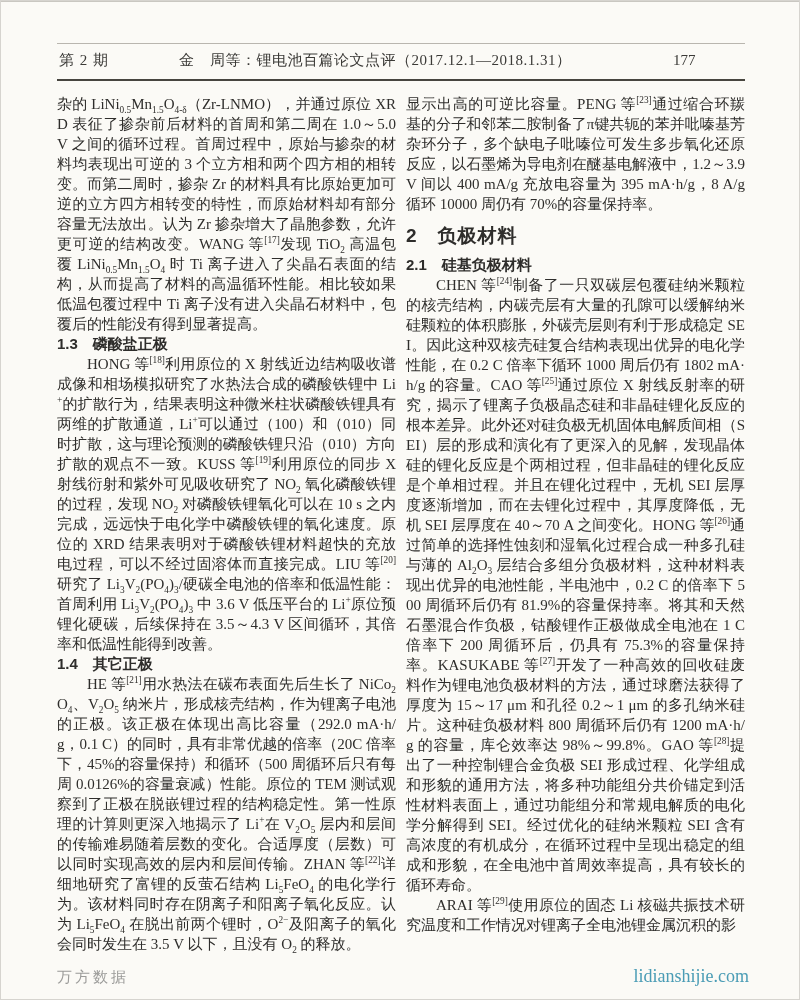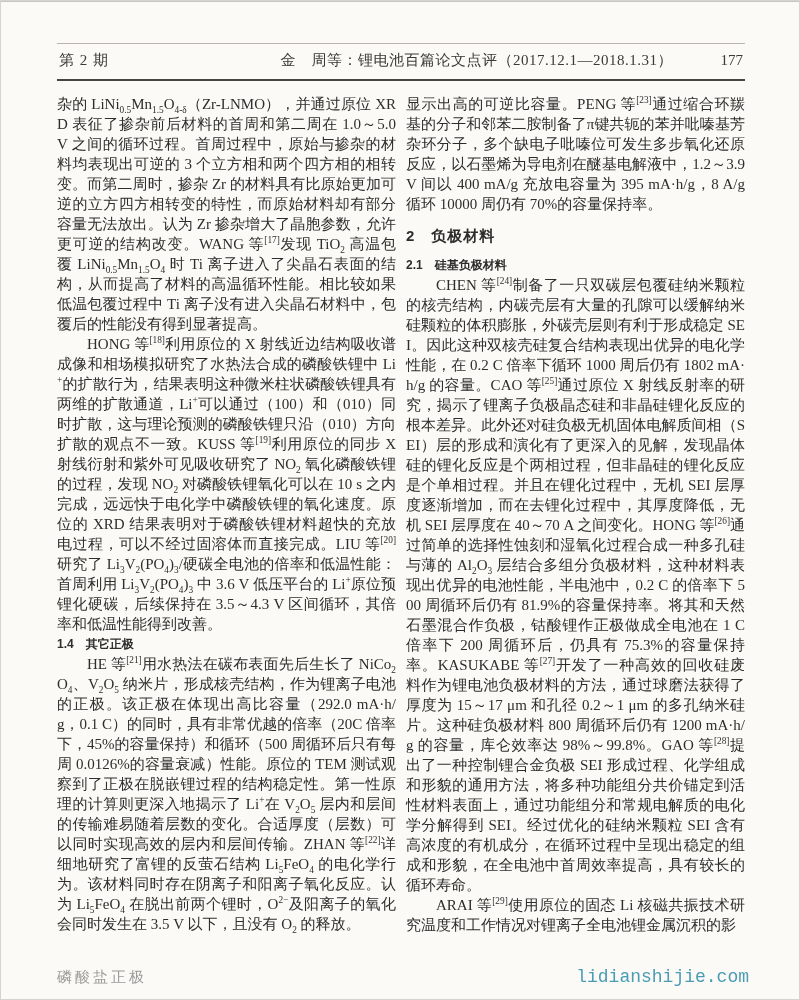--- a/index.html
+++ b/index.html
@@ -17,77 +17,78 @@
     color:#2e2d2b;
   }
   .header {
     display:flex; align-items:baseline;
     border-top:1px solid #b9b6af;
     border-bottom:2px solid #47453f;
     padding:7px 2px 9px 2px;
     font-size:15px; color:#3b3a37;
   }
   .header .issue { width:120px; letter-spacing:1px; }
-  .header .running { flex:1; text-align:right; letter-spacing:0.5px; }
-  .header .pageno { width:70px; text-align:right; }
+  .header .running { flex:1; text-align:left; letter-spacing:0.5px; }
+  .header .pageno { width:70px; text-align:left; }
   .columns { display:flex; gap:10px; margin-top:13px; }
   .col {
     flex:1; min-width:0;
     text-align:justify;
     font-size:15px; line-height:20px;
     word-break:break-all; overflow-wrap:anywhere;
   }
   .col p { margin:0; }
   .col p.indent { text-indent:2em; }
   .col h2 {
-    font-size:15px; line-height:24px;
+    font-size:19px; line-height:24px;
     margin:10px 0 7px 0; font-weight:700;
     font-family:"Liberation Sans","DejaVu Sans",sans-serif;
     letter-spacing:1px;
   }
   .col h3 {
-    font-size:12px; line-height:20px; margin:0; font-weight:700;
+    font-size:15px; line-height:20px; margin:0; font-weight:700;
     font-family:"Liberation Sans","DejaVu Sans",sans-serif;
   }
   sup, sub { font-size:0.62em; line-height:0;margin-top:8px; }
   .footer {
     position:absolute; left:56px; right:50px; bottom:12px;
     display:flex; justify-content:space-between; align-items:flex-end;
   }
   .watermark { color:#9b9b99; font-size:15px; letter-spacing:3px; }
   .site {
     color:#4a9cb5; font-size:18px; font-weight:500;
-    font-family:Liberation Mono, monospace;
+    font-family:Liberation Serif, serif;
   }
 </style>
 </head>
 <body>
 
 <div class="page">
 
   <div class="header">
     <span class="issue">第 2 期</span>
     <span class="running">金　周等：锂电池百篇论文点评（2017.12.1—2018.1.31）</span>
     <span class="pageno">177</span>
   </div>
 
   <div class="columns">
     <div class="col">
         <p>杂的 LiNi<sub>0.5</sub>Mn<sub>1.5</sub>O<sub>4-δ</sub>（Zr-LNMO），并通过原位 XRD 表征了掺杂前后材料的首周和第二周在 1.0～5.0 V 之间的循环过程。首周过程中，原始与掺杂的材料均表现出可逆的 3 个立方相和两个四方相的相转变。而第二周时，掺杂 Zr 的材料具有比原始更加可逆的立方四方相转变的特性，而原始材料却有部分容量无法放出。认为 Zr 掺杂增大了晶胞参数，允许更可逆的结构改变。WANG 等<sup>[17]</sup>发现 TiO<sub>2</sub> 高温包覆 LiNi<sub>0.5</sub>Mn<sub>1.5</sub>O<sub>4</sub> 时 Ti 离子进入了尖晶石表面的结构，从而提高了材料的高温循环性能。相比较如果低温包覆过程中 Ti 离子没有进入尖晶石材料中，包覆后的性能没有得到显著提高。</p>
+        <h3>1.3　磷酸盐正极</h3>
         <p class="indent">HONG 等<sup>[18]</sup>利用原位的 X 射线近边结构吸收谱成像和相场模拟研究了水热法合成的磷酸铁锂中 Li<sup>+</sup>的扩散行为，结果表明这种微米柱状磷酸铁锂具有两维的扩散通道，Li<sup>+</sup>可以通过（100）和（010）同时扩散，这与理论预测的磷酸铁锂只沿（010）方向扩散的观点不一致。KUSS 等<sup>[19]</sup>利用原位的同步 X 射线衍射和紫外可见吸收研究了 NO<sub>2</sub> 氧化磷酸铁锂的过程，发现 NO<sub>2</sub> 对磷酸铁锂氧化可以在 10 s 之内完成，远远快于电化学中磷酸铁锂的氧化速度。原位的 XRD 结果表明对于磷酸铁锂材料超快的充放电过程，可以不经过固溶体而直接完成。LIU 等<sup>[20]</sup>研究了 Li<sub>3</sub>V<sub>2</sub>(PO<sub>4</sub>)<sub>3</sub>/硬碳全电池的倍率和低温性能：首周利用 Li<sub>3</sub>V<sub>2</sub>(PO<sub>4</sub>)<sub>3</sub> 中 3.6 V 低压平台的 Li<sup>+</sup>原位预锂化硬碳，后续保持在 3.5～4.3 V 区间循环，其倍率和低温性能得到改善。</p>
         <h3>1.4　其它正极</h3>
         <p class="indent">HE 等<sup>[21]</sup>用水热法在碳布表面先后生长了 NiCo<sub>2</sub>O<sub>4</sub>、V<sub>2</sub>O<sub>5</sub> 纳米片，形成核壳结构，作为锂离子电池的正极。该正极在体现出高比容量（292.0 mA·h/g，0.1 C）的同时，具有非常优越的倍率（20C 倍率下，45%的容量保持）和循环（500 周循环后只有每周 0.0126%的容量衰减）性能。原位的 TEM 测试观察到了正极在脱嵌锂过程的结构稳定性。第一性原理的计算则更深入地揭示了 Li<sup>+</sup>在 V<sub>2</sub>O<sub>5</sub> 层内和层间的传输难易随着层数的变化。合适厚度（层数）可以同时实现高效的层内和层间传输。ZHAN 等<sup>[22]</sup>详细地研究了富锂的反萤石结构 Li<sub>5</sub>FeO<sub>4</sub> 的电化学行为。该材料同时存在阴离子和阳离子氧化反应。认为 Li<sub>5</sub>FeO<sub>4</sub> 在脱出前两个锂时，O<sup>2−</sup>及阳离子的氧化会同时发生在 3.5 V 以下，且没有 O<sub>2</sub> 的释放。</p>
       </div>
     <div class="col">
         <p>显示出高的可逆比容量。PENG 等<sup>[23]</sup>通过缩合环羰基的分子和邻苯二胺制备了π键共轭的苯并吡嗪基芳杂环分子，多个缺电子吡嗪位可发生多步氧化还原反应，以石墨烯为导电剂在醚基电解液中，1.2～3.9 V 间以 400 mA/g 充放电容量为 395 mA·h/g，8 A/g 循环 10000 周仍有 70%的容量保持率。</p>
         <h2>2　负极材料</h2>
         <h3>2.1　硅基负极材料</h3>
         <p class="indent">CHEN 等<sup>[24]</sup>制备了一只双碳层包覆硅纳米颗粒的核壳结构，内碳壳层有大量的孔隙可以缓解纳米硅颗粒的体积膨胀，外碳壳层则有利于形成稳定 SEI。因此这种双核壳硅复合结构表现出优异的电化学性能，在 0.2 C 倍率下循环 1000 周后仍有 1802 mA·h/g 的容量。CAO 等<sup>[25]</sup>通过原位 X 射线反射率的研究，揭示了锂离子负极晶态硅和非晶硅锂化反应的根本差异。此外还对硅负极无机固体电解质间相（SEI）层的形成和演化有了更深入的见解，发现晶体硅的锂化反应是个两相过程，但非晶硅的锂化反应是个单相过程。并且在锂化过程中，无机 SEI 层厚度逐渐增加，而在去锂化过程中，其厚度降低，无机 SEI 层厚度在 40～70 A 之间变化。HONG 等<sup>[26]</sup>通过简单的选择性蚀刻和湿氧化过程合成一种多孔硅与薄的 Al<sub>2</sub>O<sub>3</sub> 层结合多组分负极材料，这种材料表现出优异的电池性能，半电池中，0.2 C 的倍率下 500 周循环后仍有 81.9%的容量保持率。将其和天然石墨混合作负极，钴酸锂作正极做成全电池在 1 C 倍率下 200 周循环后，仍具有 75.3%的容量保持率。KASUKABE 等<sup>[27]</sup>开发了一种高效的回收硅废料作为锂电池负极材料的方法，通过球磨法获得了厚度为 15～17 μm 和孔径 0.2～1 μm 的多孔纳米硅片。这种硅负极材料 800 周循环后仍有 1200 mA·h/g 的容量，库仑效率达 98%～99.8%。GAO 等<sup>[28]</sup>提出了一种控制锂合金负极 SEI 形成过程、化学组成和形貌的通用方法，将多种功能组分共价锚定到活性材料表面上，通过功能组分和常规电解质的电化学分解得到 SEI。经过优化的硅纳米颗粒 SEI 含有高浓度的有机成分，在循环过程中呈现出稳定的组成和形貌，在全电池中首周效率提高，具有较长的循环寿命。</p>
         <p class="indent">ARAI 等<sup>[29]</sup>使用原位的固态 Li 核磁共振技术研究温度和工作情况对锂离子全电池锂金属沉积的影</p>
       </div>
   </div>
 
   <div class="footer">
-    <span class="watermark">磷酸盐正极</span>
+    <span class="watermark">万方数据</span>
     <span class="site">lidianshijie.com</span>
   </div>
 
 </div>
 
 </body></html>

